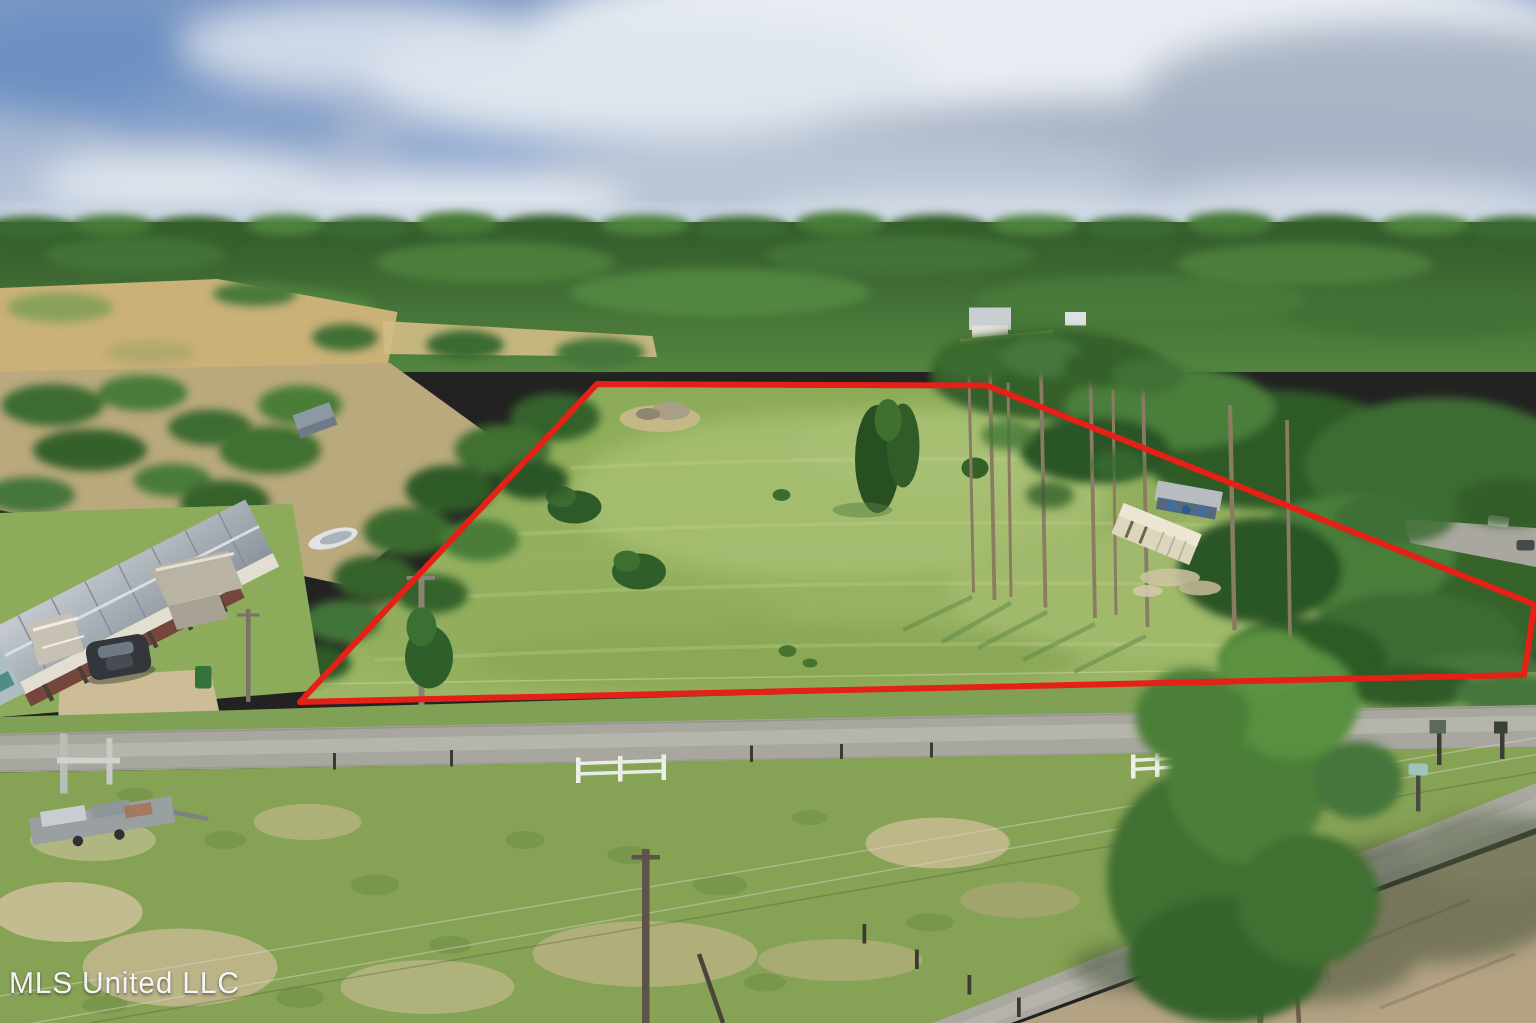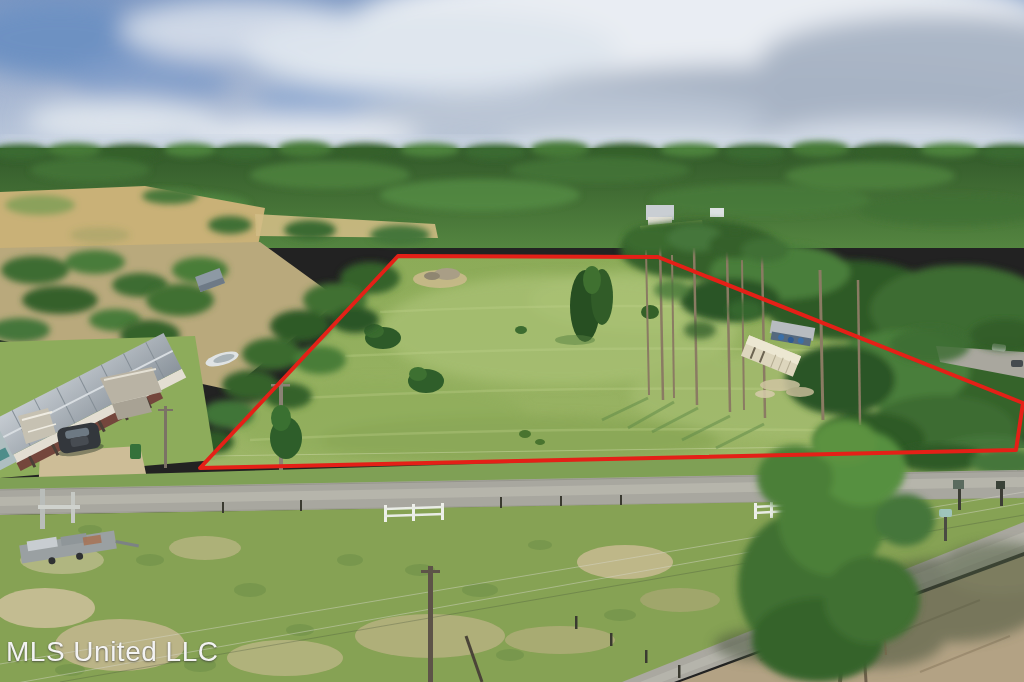--- a/index.html
+++ b/index.html
@@ -3,21 +3,21 @@
 <meta charset="utf-8">
 <style>
   html,body{margin:0;padding:0;background:#222;}
   .stage{
     position:relative;width:1024px;height:682px;overflow:hidden;
     font-family:"Liberation Sans",sans-serif;
   }
   .stage svg{display:block;width:1024px;height:682px;}
   .watermark{
     position:absolute;left:6px;bottom:14px;
-    font-size:28px;font-weight:400;letter-spacing:.5px;
+    font-size:20px;font-weight:400;letter-spacing:.5px;
     color:rgba(255,255,255,.93);
     text-shadow:0 1px 2px rgba(55,55,55,.65),0 0 1px rgba(90,90,90,.5);
     pointer-events:none;
   }
   .boundary{fill:none;stroke:#e42017;stroke-width:4;stroke-linejoin:round;stroke-linecap:round;}
 </style>
 </head>
 <body>
 
 <div class="stage">

